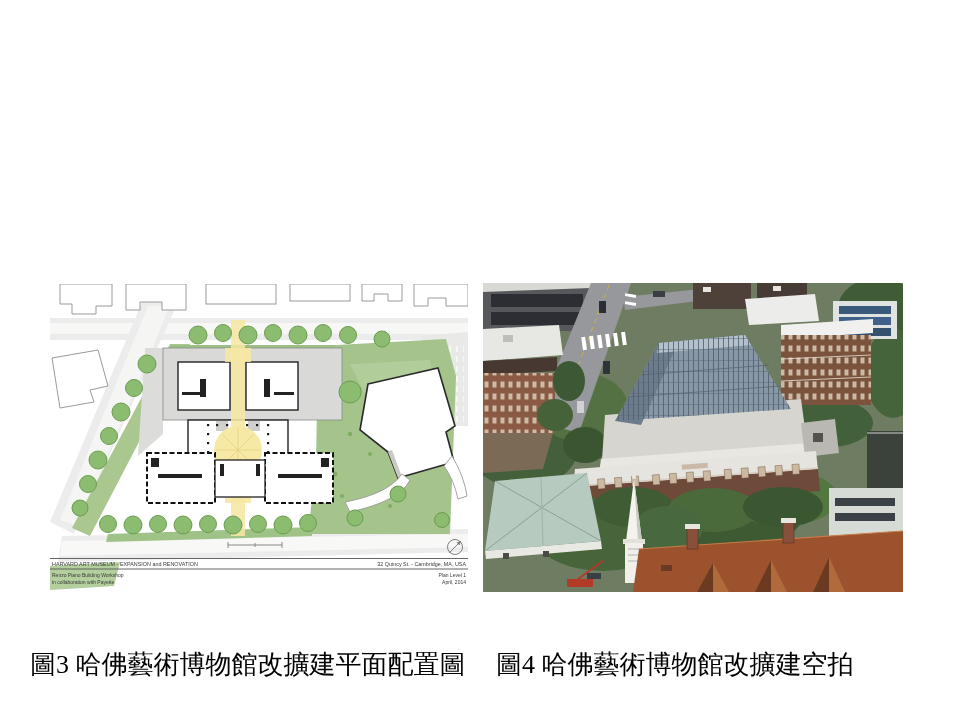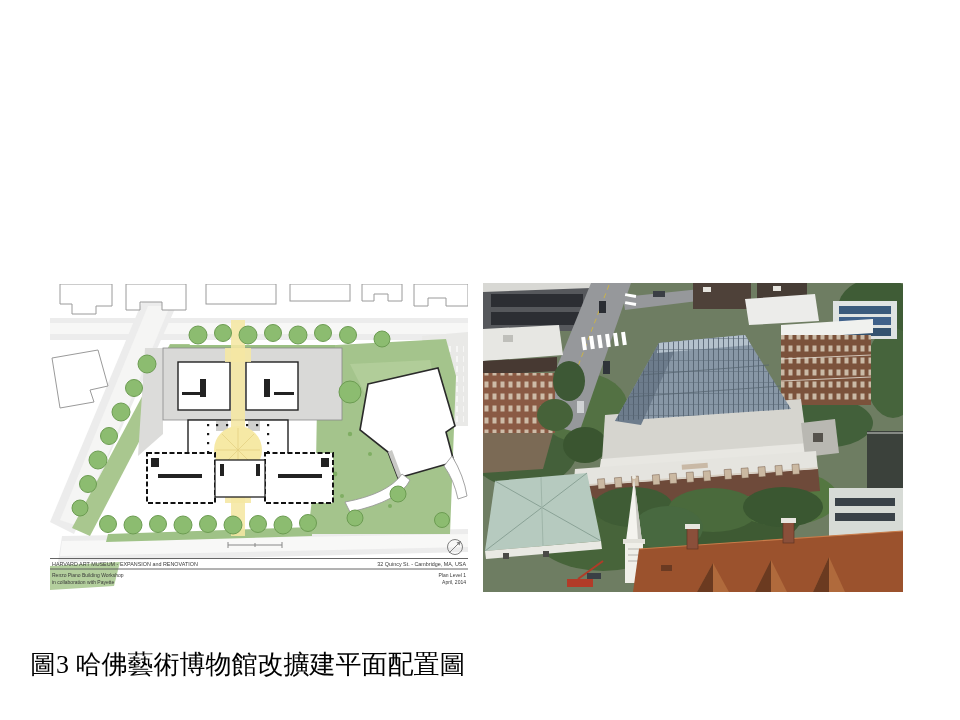--- a/index.html
+++ b/index.html
@@ -386,13 +386,14 @@
           <polygon points="272,309 288,277 288,309" fill="#6b3a20"></polygon>
           <polygon points="330,309 346,274 362,309" fill="#b06a3c"></polygon>
           <polygon points="330,309 346,274 346,309" fill="#6b3a20"></polygon>
         </g>
         <rect x="178" y="282" width="11" height="6" fill="#6b3a22"></rect>
       </g>
     </svg>
   </figure>
 
   <div class="caption caption-left">圖3 哈佛藝術博物館改擴建平面配置圖</div>
+  <div class="caption caption-right">圖4 哈佛藝術博物館改擴建空拍</div>
 </div>
 
 </body></html>

